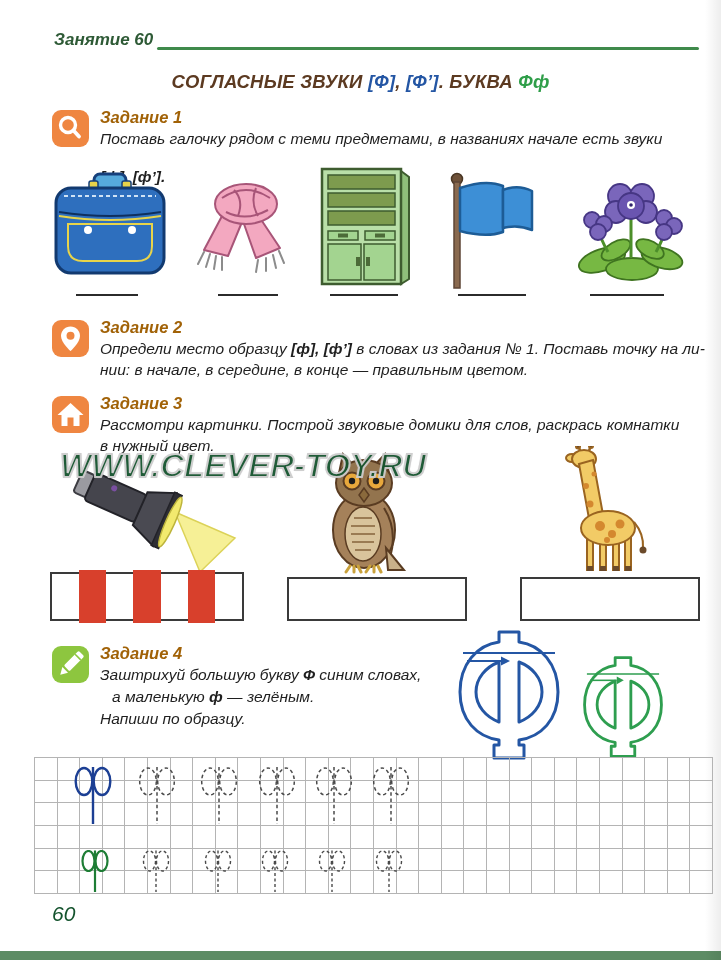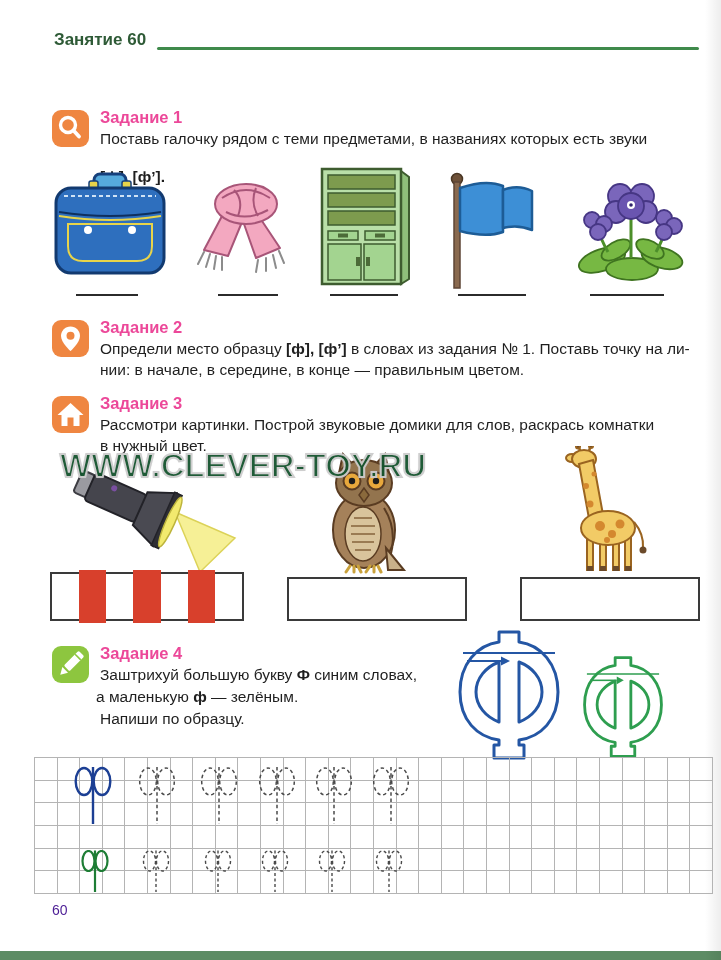--- a/index.html
+++ b/index.html
@@ -1,68 +1,71 @@
 <!DOCTYPE html>
 <html><head>
 <meta charset="utf-8">
 <style>
   html,body{margin:0;padding:0;}
   body{font-family:"Liberation Sans", sans-serif; background:#ffffff;}
-  .page{position:relative;width:721px;height:960px;background:#ffffff;overflow:hidden;}
+  .page{position:relative;width:721px;height:960px;background:#ffffff;overflow:hidden;font-style:italic;}
   .edge-shade{position:absolute;right:0;top:0;width:16px;height:100%;
     background:linear-gradient(to right, rgba(0,0,0,0), rgba(0,0,0,0.07));}
   .abs{position:absolute;}
   
   .lesson-label{left:54px;top:30px;font-size:17px;font-weight:bold;color:#2e5a36;}
   .header-rule{left:157px;top:47px;width:542px;height:3px;background:#3f8a4b;border-radius:2px;}
   .page-title{left:0;top:71px;width:721px;text-align:center;font-size:18.5px;font-weight:bold;letter-spacing:.2px;}
   .c-brown{color:#5c3a21;} .c-blue{color:#2456a4;} .c-green{color:#2f9e49;}
   
   .task-icon{width:37px;height:37px;border-radius:9px;}
   .bg-orange{background:#ef8641;} .bg-green{background:#8dc63f;}
-  .task-label{font-size:16.5px;font-weight:bold;color:#ec4899;}
+  .task-label{font-size:16.5px;font-weight:bold;color:#a16207;}
   .task-text{font-size:15.5px;color:#1f1f1f;white-space:nowrap;}
   .task-text b{font-weight:bold;}
   
   .img-line{top:294px;height:2px;background:#2b2b2b;}
   
   .sbox{border:2px solid #3a3a3a;background:#fff;display:flex;}
   .sbox .cell{flex:1;}
   .sbox .cell.red{background:#d8402c;margin-top:-4px;margin-bottom:-4px;}
   
   .watermark{left:60px;top:447px;font-size:33px;font-weight:800;white-space:nowrap;
     color:#14532d;-webkit-text-stroke:2px #cccccc;text-shadow:0 0 2px #c4c4c4;opacity:.95;z-index:6;}
   
   .grid{left:34px;top:757px;width:678px;height:136px;z-index:1;
     background-image:
       repeating-linear-gradient(to right,#b4b4b4 0,#b4b4b4 1px,transparent 1px,transparent 22.6px),
       repeating-linear-gradient(to bottom,#b4b4b4 0,#b4b4b4 1px,transparent 1px,transparent 22.66px);
     border-right:1px solid #b4b4b4;border-bottom:1px solid #b4b4b4;}
   .practice{z-index:2;}
-  .page-number{left:52px;top:902px;font-size:14px;color:#4c1d95;}
+  .page-number{left:52px;top:902px;font-size:21px;color:#14532d;}
   .bottom-bar{left:0;top:951px;width:721px;height:9px;background:#5d8c64;}
   svg{display:block;}
 </style>
 </head>
 <body>
 
 <div class="page">
 
   <div class="abs lesson-label">Занятие 60</div>
   <div class="abs header-rule"></div>
 
+  <div class="abs page-title">
+    <span class="c-brown">СОГЛАСНЫЕ ЗВУКИ </span><span class="c-blue">[Ф]</span><span class="c-brown">, </span><span class="c-blue">[Ф’]</span><span class="c-brown">. БУКВА </span><span class="c-green">Фф</span>
+  </div>
 
   <div class="abs task-icon bg-orange" style="left:52px;top:110px;">
     <svg viewBox="0 0 37 37" width="37" height="37">
       <circle cx="16" cy="15" r="7.5" fill="none" stroke="#ffffff" stroke-width="3.4"></circle>
       <line x1="21.5" y1="20.5" x2="27" y2="26.5" stroke="#ffffff" stroke-width="3.8" stroke-linecap="round"></line>
     </svg>
   </div>
   <div class="abs task-label" style="left:100px;top:108px;">Задание 1</div>
-  <div class="abs task-text" style="left:100px;top:130px;">Поставь галочку рядом с теми предметами, в названиях которых есть звуки</div>
+  <div class="abs task-text" style="left:100px;top:130px;">Поставь галочку рядом с теми предметами, в названиях начале есть звуки</div>
   <div class="abs task-text" style="left:100px;top:150px;margin-top:18px;"><b>[ф], [ф’].</b></div>
 
   <svg class="abs" style="left:50px;top:172px;" width="120" height="105" viewBox="0 0 120 105">
     <rect x="44" y="2" width="32" height="15" rx="6" fill="#56aadc" stroke="#16407c" stroke-width="3"></rect>
     <rect x="39" y="9" width="9" height="10" rx="2" fill="#e8d44a" stroke="#16407c" stroke-width="1.5"></rect>
     <rect x="72" y="9" width="9" height="10" rx="2" fill="#e8d44a" stroke="#16407c" stroke-width="1.5"></rect>
     <rect x="6" y="16" width="108" height="85" rx="15" fill="#2e6fbe" stroke="#123a70" stroke-width="3"></rect>
     <path d="M9,40 Q60,48 111,40" fill="none" stroke="#0e2f5e" stroke-width="2"></path>
     <path d="M9,44 Q60,52 111,44" fill="none" stroke="#e8d44a" stroke-width="2"></path>
     <path d="M18,52 h84 v22 q0,15 -15,15 h-54 q-15,0 -15,-15 z" fill="#2e6fbe" stroke="#e8d44a" stroke-width="2"></path>
@@ -268,21 +271,21 @@
     <svg viewBox="0 0 37 37" width="37" height="37">
       <g transform="rotate(45 18.5 18.5)">
         <rect x="14.5" y="3" width="8" height="21" rx="1.5" fill="#ffffff"></rect>
         <polygon points="14.5,26 22.5,26 18.5,33" fill="#ffffff"></polygon>
         <line x1="14.5" y1="8" x2="22.5" y2="8" stroke="#8dc63f" stroke-width="1.6"></line>
       </g>
     </svg>
   </div>
   <div class="abs task-label" style="left:100px;top:644px;">Задание 4</div>
   <div class="abs task-text" style="left:100px;top:666px;"><span>Заштрихуй большую букву </span><b>Ф</b><span> синим словах,</span></div>
-  <div class="abs task-text" style="left:96px;top:688px;"><span>а маленькую </span><b>ф</b><span> — зелёным.</span></div>
+  <div class="abs task-text" style="left:112px;top:688px;"><span>а маленькую </span><b>ф</b><span> — зелёным.</span></div>
   <div class="abs task-text" style="left:100px;top:710px;">Напиши по образцу.</div>
 
   <svg class="abs" style="left:452px;top:630px;" width="114" height="130" viewBox="0 0 104 130">
     <path d="M42,2 H62 V12 C84,15 101,34 101,62 C101,90 84,107 62,110 V115 H67 V128 H37 V115 H42 V110 C20,107 3,90 3,62 C3,34 20,15 42,12 Z M42,32 V92 C29,87 19,76 19,62 C19,48 29,37 42,32 Z M62,32 V92 C75,87 85,76 85,62 C85,48 75,37 62,32 Z" fill="none" stroke="#2456a4" stroke-width="3" fill-rule="evenodd" stroke-linejoin="round"></path>
     <line x1="6" y1="23" x2="98" y2="23" stroke="#2456a4" stroke-width="1.8"></line>
     <line x1="10" y1="31" x2="44" y2="31" stroke="#2456a4" stroke-width="1.8"></line>
     <polygon points="44,26.5 53,31 44,35.5" fill="#2456a4"></polygon>
   </svg>
   <svg class="abs" style="left:578px;top:656px;" width="90" height="102" viewBox="0 0 104 130">
     <path d="M42,2 H62 V12 C84,15 101,34 101,62 C101,90 84,107 62,110 V115 H67 V128 H37 V115 H42 V110 C20,107 3,90 3,62 C3,34 20,15 42,12 Z M42,32 V92 C29,87 19,76 19,62 C19,48 29,37 42,32 Z M62,32 V92 C75,87 85,76 85,62 C85,48 75,37 62,32 Z" fill="none" stroke="#2e9e4f" stroke-width="3.6" fill-rule="evenodd" stroke-linejoin="round"></path>

